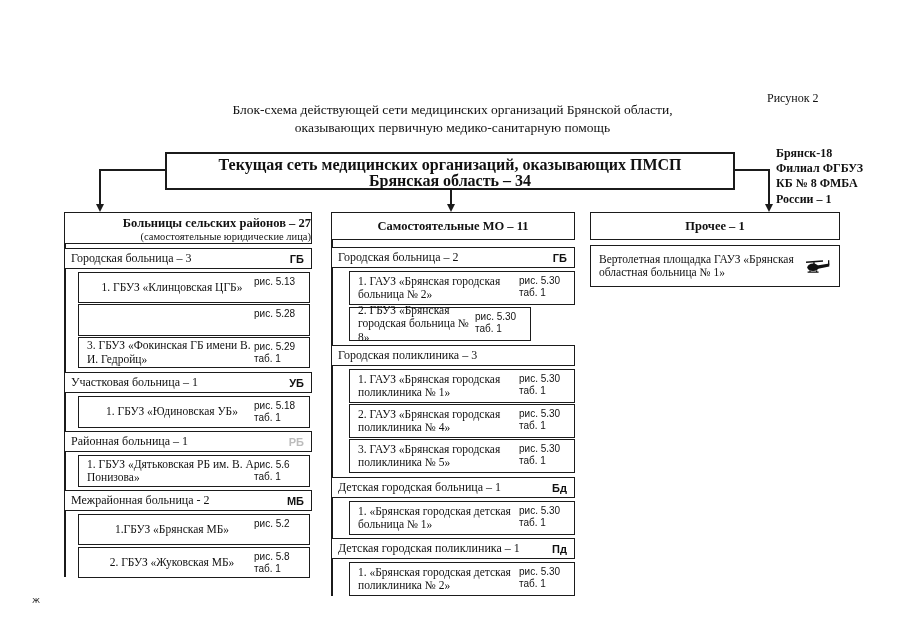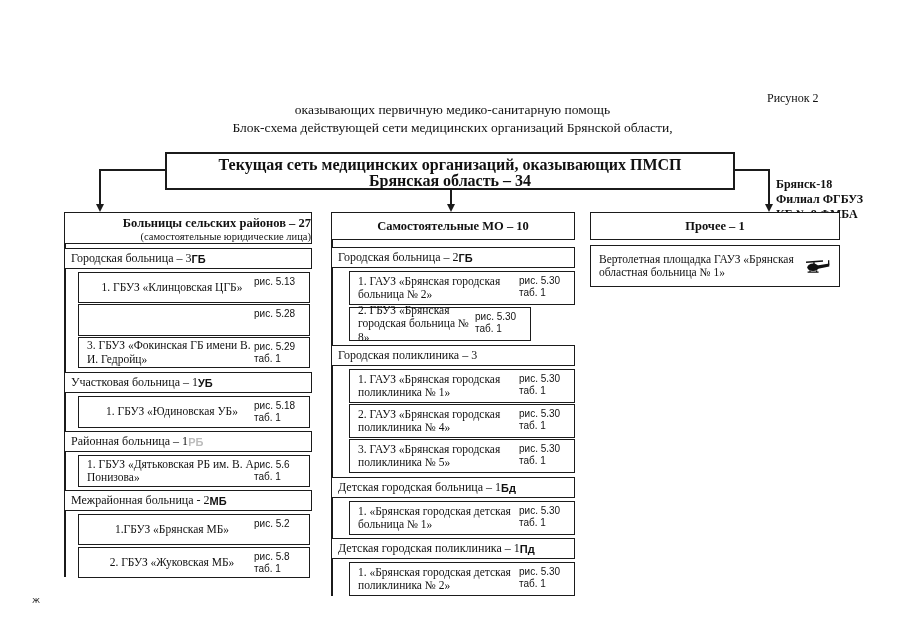--- a/index.html
+++ b/index.html
@@ -4,52 +4,52 @@
 <style>
   html,body{margin:0;padding:0;background:#fff;}
   #canvas{position:relative;width:905px;height:640px;background:#ffffff;overflow:hidden;
           font-family:"Liberation Serif", serif;color:#111;}
   .box{position:absolute;border:1.6px solid #1b1b1b;background:#fff;box-sizing:border-box;}
   .root{border-width:2px;text-align:center;font-weight:bold;font-size:16px;line-height:16px;padding-top:3px;}
   .hdr{text-align:right;}
   .hdr .t{font-weight:bold;font-size:12.5px;line-height:15px;padding-top:3px;}
   .hdr .s{font-size:10.5px;line-height:12px;}
   .hdr2{display:flex;align-items:center;justify-content:center;font-weight:bold;font-size:12.5px;}
-  .group{display:flex;align-items:center;justify-content:flex-start;padding:0 7px 0 6px;}
+  .group{display:flex;align-items:center;justify-content:space-between;padding:0 7px 0 6px;}
   .group .lbl{font-size:12px;white-space:nowrap;}
   .group .badge{font-family:"Liberation Sans", sans-serif;font-weight:bold;font-size:11px;}
   .badge.muted{color:#bcbcbc;}
   .item{display:flex;align-items:center;justify-content:center;}
   .item .nm{font-size:11.5px;line-height:13.5px;padding:2px 52px 2px 8px;}
   .item .ref{position:absolute;top:3px;right:5px;width:50px;text-align:left;
              font-family:"Liberation Sans", sans-serif;font-size:10px;line-height:12px;}
   .item .ref span{display:block;}
   .line{position:absolute;background:#1b1b1b;}
   .arrow{position:absolute;width:0;height:0;border-left:4.5px solid transparent;
          border-right:4.5px solid transparent;border-top:8px solid #1b1b1b;}
   .title{position:absolute;left:140px;top:101px;width:625px;text-align:center;
          font-size:13.5px;line-height:18px;}
   .figlabel{position:absolute;left:767px;top:91px;font-size:12px;}
   .note{position:absolute;left:776px;top:146px;width:110px;font-weight:bold;
-        font-size:12px;line-height:15.2px;margin-top:31px;}
+        font-size:12px;line-height:15.2px;}
   .note span{display:block;}
   .heli{position:absolute;right:8px;top:13px;}
   .pagemark{position:absolute;left:32px;top:595px;font-size:9px;color:#333;
             font-family:"DejaVu Sans", sans-serif;}
 </style>
 </head>
 <body>
 
 <div id="canvas">
 
   <div class="figlabel">Рисунок 2</div>
 
   <div class="title">
+    <div>Блок-схема действующей сети медицинских организаций Брянской области,</div>
     <div>оказывающих первичную медико-санитарную помощь</div>
-    <div>Блок-схема действующей сети медицинских организаций Брянской области,</div>
   </div>
 
   <div class="box root" style="left:165px;top:152px;width:570px;height:38px">
     <div>Текущая сеть медицинских организаций, оказывающих ПМСП</div>
     <div>Брянская область – 34</div>
   </div>
 
   <div class="note">
     <span>Брянск-18</span>
     <span>Филиал ФГБУЗ</span>
@@ -137,21 +137,21 @@
       </span>
   </div>
   <div class="box item" style="left:78px;top:547px;width:232px;height:31px">
     <span class="nm">2. ГБУЗ «Жуковская МБ»</span>
     <span class="ref">
         <span>рис. 5.8</span>
         <span>таб. 1</span>
       </span>
   </div>
 
-  <div class="box hdr2" style="left:331px;top:212px;width:244px;height:28px">Самостоятельные МО – 10</div>
+  <div class="box hdr2" style="left:331px;top:212px;width:244px;height:28px">Самостоятельные МО – 11</div>
 
   <div class="box group" style="left:331px;top:247px;width:244px;height:21px">
     <span class="lbl">Городская больница – 2</span>
     <span class="badge">ГБ</span>
   </div>
   <div class="box item" style="left:349px;top:271px;width:226px;height:34px">
     <span class="nm">1. ГАУЗ «Брянская городская больница № 2»</span>
     <span class="ref">
         <span>рис. 5.30</span>
         <span>таб. 1</span>

